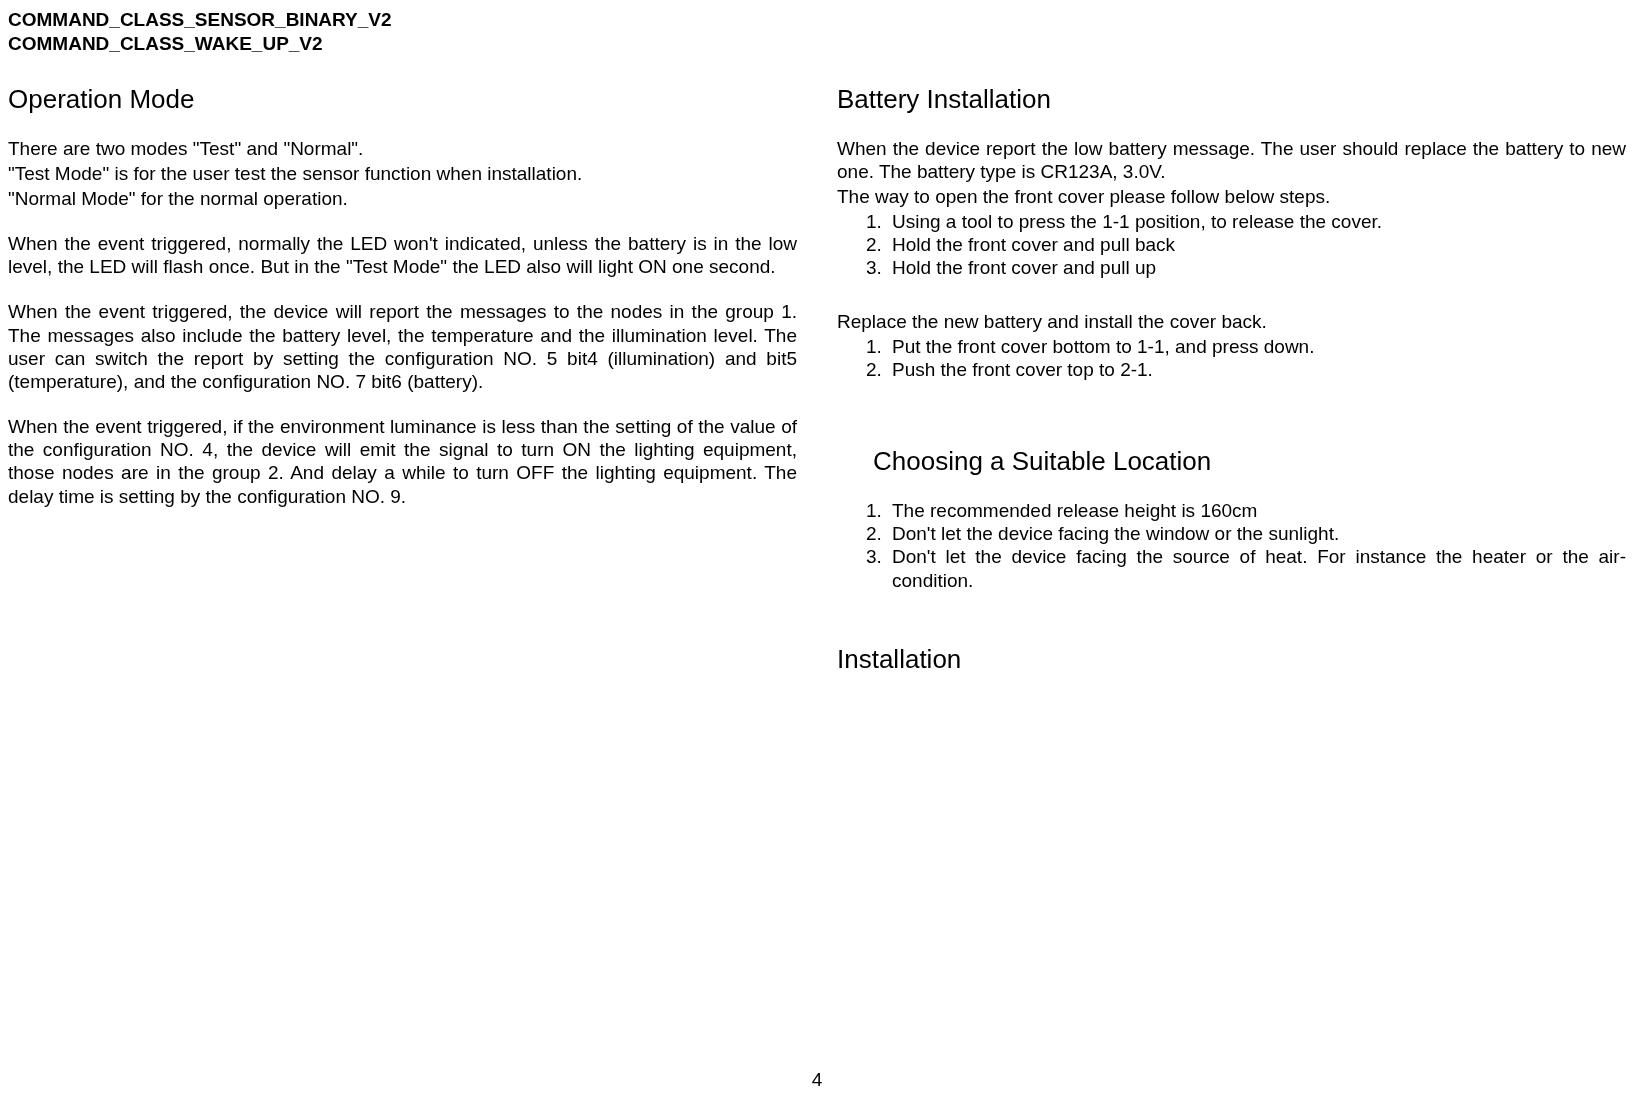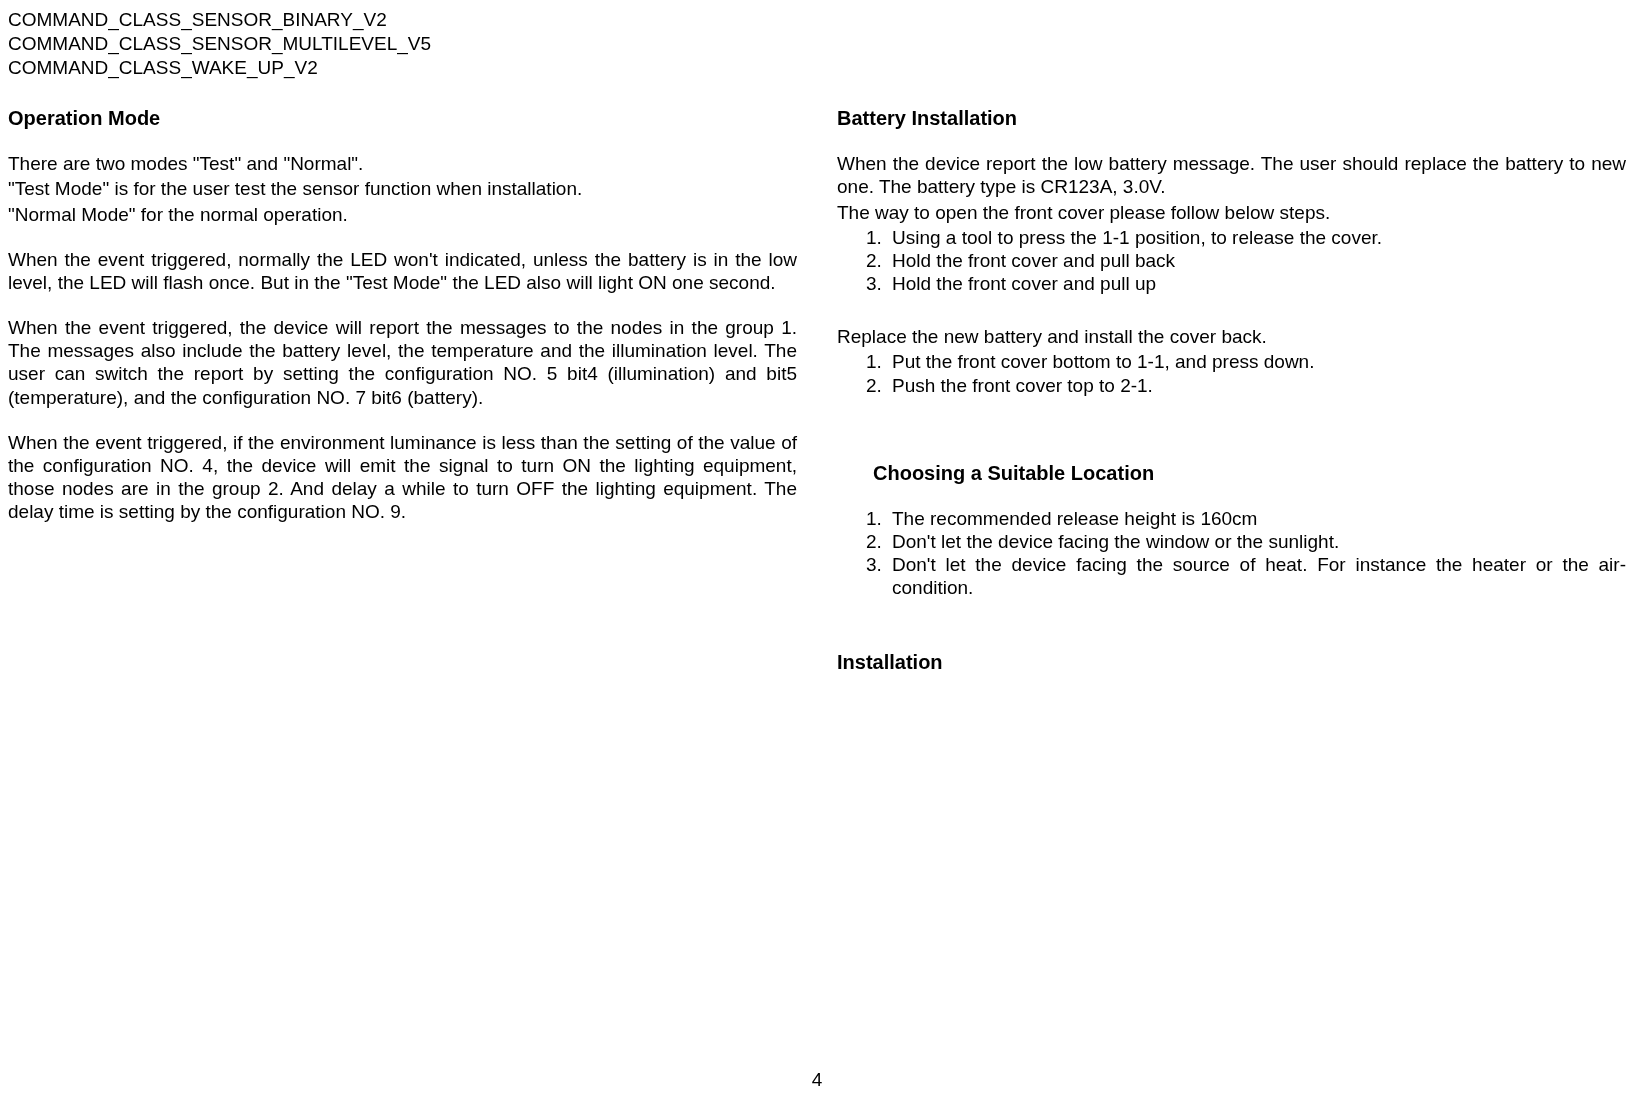--- a/index.html
+++ b/index.html
@@ -15,36 +15,37 @@
       position: relative;
     }
     .page {
       padding: 8px 8px 0 8px;
       display: flex;
       flex-direction: column;
       height: 100%;
     }
     .header-commands {
       margin-bottom: 28px;
+      font-weight: bold;
     }
     .header-commands div {
       line-height: 1.25;
     }
     .columns {
       display: flex;
       flex: 1;
       gap: 40px;
     }
     .col {
       flex: 1;
       text-align: justify;
     }
     h2 {
-      font-size: 20px;
-      font-weight: bold;
+      font-size: 26px;
+      font-weight: normal;
       margin: 0 0 22px 0;
     }
     p {
       margin: 0 0 22px 0;
       line-height: 1.22;
     }
     .notice-label {
       font-weight: bold;
     }
     ol {
@@ -72,21 +73,20 @@
     .right-col h2.mt2 {
         margin-top: 52px;
     }
   </style>
 </head>
 <body>
 
 <div class="page">
   <div class="header-commands">
     <div>COMMAND_CLASS_SENSOR_BINARY_V2</div>
-    <div>COMMAND_CLASS_SENSOR_MULTILEVEL_V5</div>
     <div>COMMAND_CLASS_WAKE_UP_V2</div>
   </div>
 
   <div class="columns">
     <div class="col left-col">
       <h2>Operation Mode</h2>
       <p class="tight">There are two modes "Test" and "Normal".</p>
       <p class="tight">"Test Mode" is for the user test the sensor function when installation.</p>
       <p>"Normal Mode" for the normal operation.</p>
       <p>When the event triggered, normally the LED won't indicated, unless the battery is in the low level, the LED will flash once. But in the "Test Mode" the LED also will light ON one second.</p>

